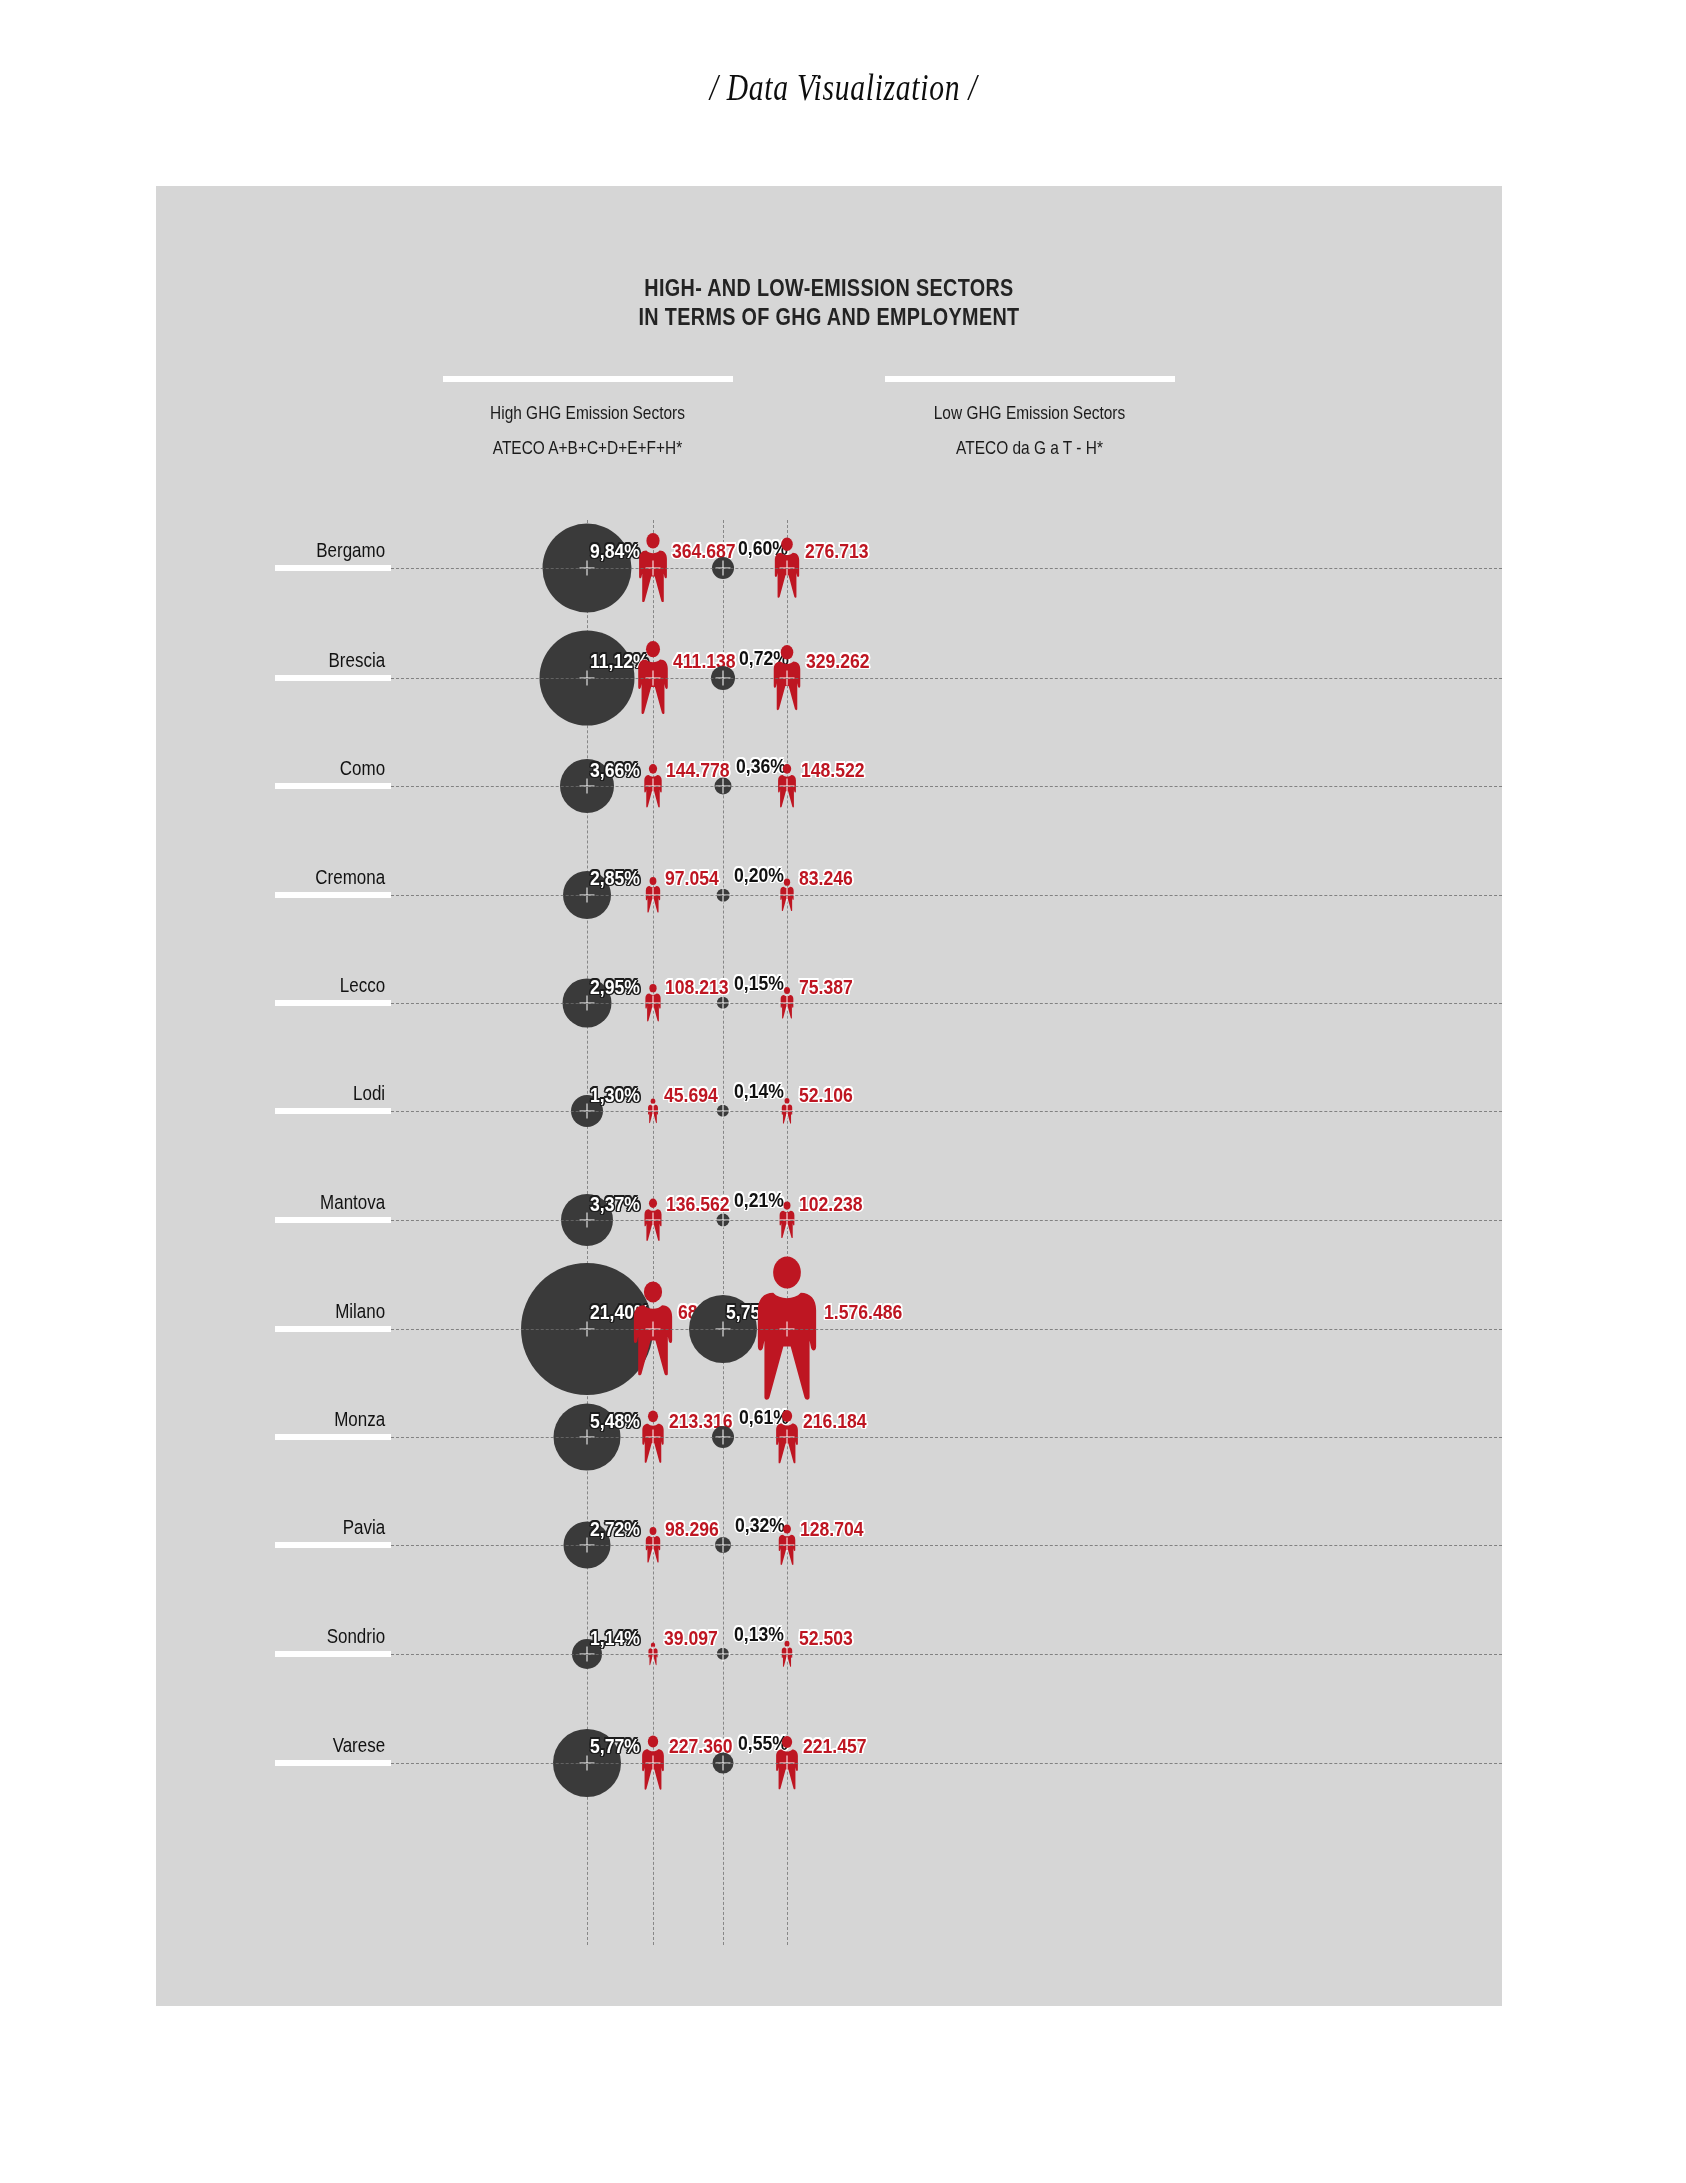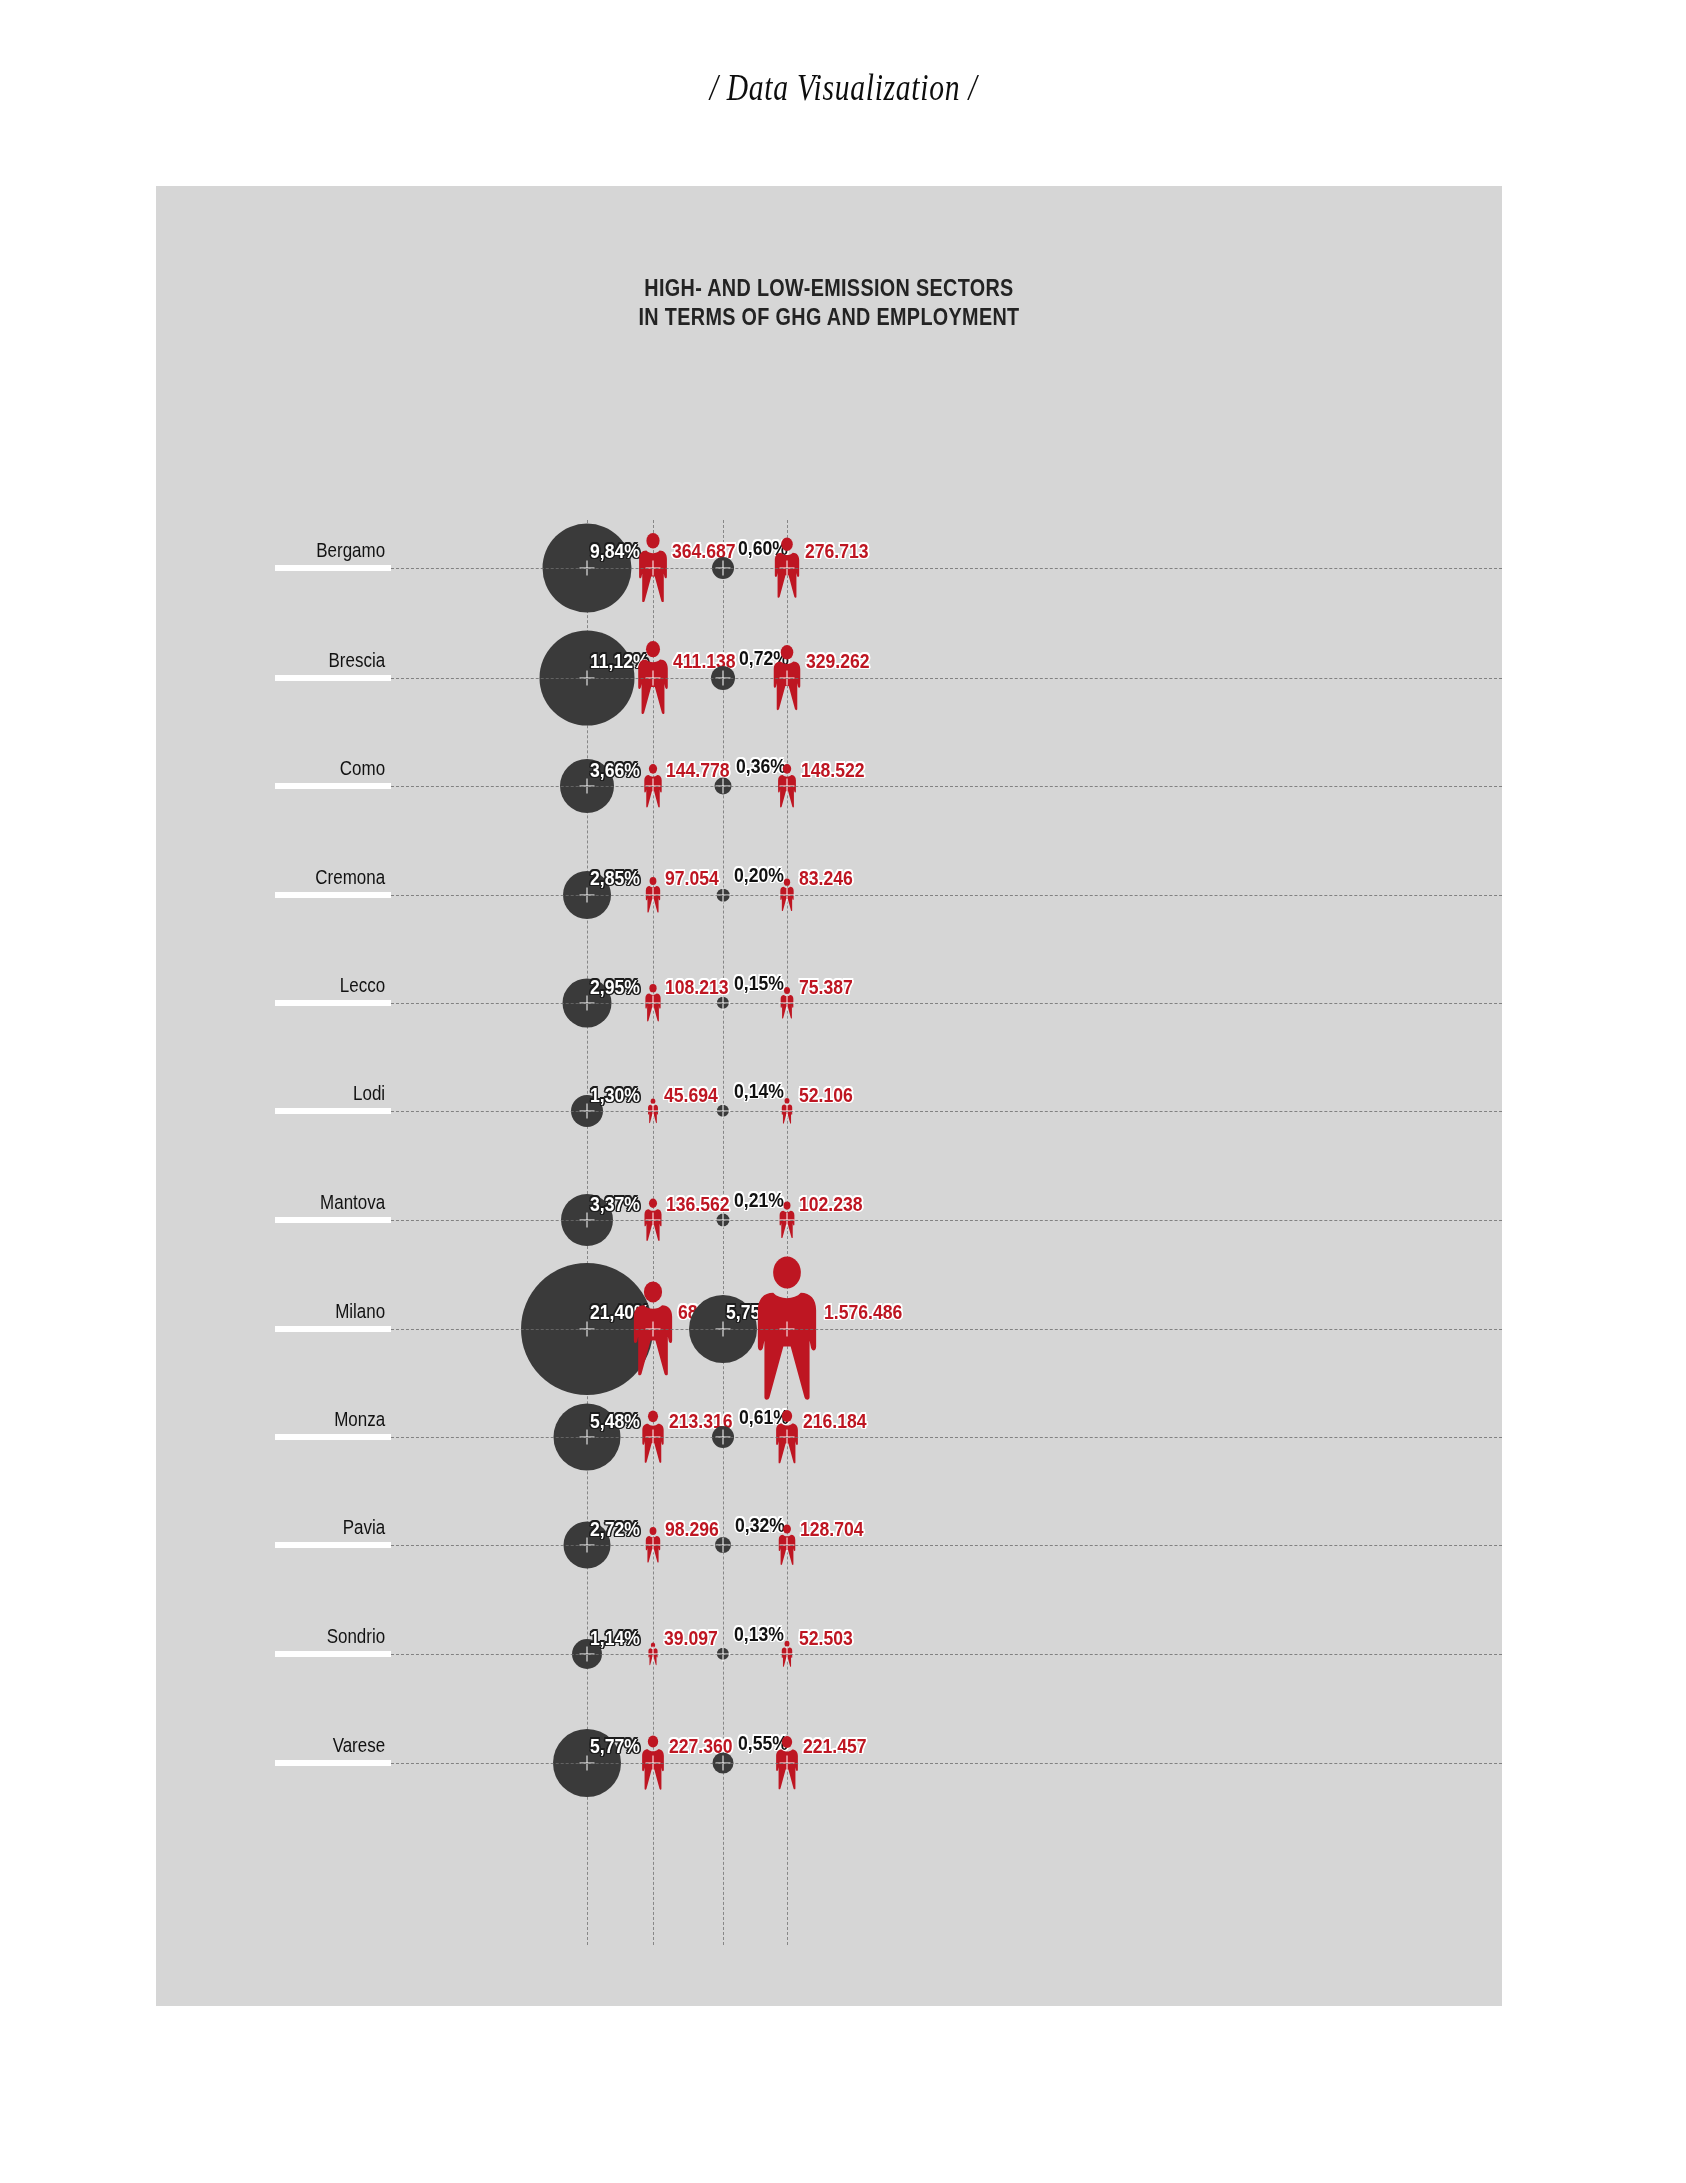--- a/index.html
+++ b/index.html
@@ -116,21 +116,31 @@
 
 <div id="page-header">/ Data Visualization /</div>
 
 <div id="panel">
 
   <div id="chart-title">
     <div>HIGH- AND LOW-EMISSION SECTORS</div>
     <div>IN TERMS OF GHG AND EMPLOYMENT</div>
   </div>
 
-
+  <div class="col-head" style="left:278px;">
+    <div class="rule"></div>
+    <span class="line1">High GHG Emission Sectors</span>
+    <span class="line2">ATECO A+B+C+D+E+F+H*</span>
+  </div>
+
+  <div class="col-head" style="left:720px;">
+    <div class="rule"></div>
+    <span class="line1">Low GHG Emission Sectors</span>
+    <span class="line2">ATECO da G a T - H*</span>
+  </div>
 
   <div id="grid-layer">
       <div class="vcol" style="left: 431px; top: 334px; height: 1425px;"></div>
       <div class="vcol" style="left: 497px; top: 334px; height: 1425px;"></div>
       <div class="vcol" style="left: 567px; top: 334px; height: 1425px;"></div>
       <div class="vcol" style="left: 631px; top: 334px; height: 1425px;"></div>
     </div>
   <div id="marks-layer">
       <div class="bubble" style="left: 431px; top: 382px; width: 89px; height: 89px; background: rgb(58, 58, 58);"></div>
       <div class="cross" style="left: 431px; top: 382px;"></div>

